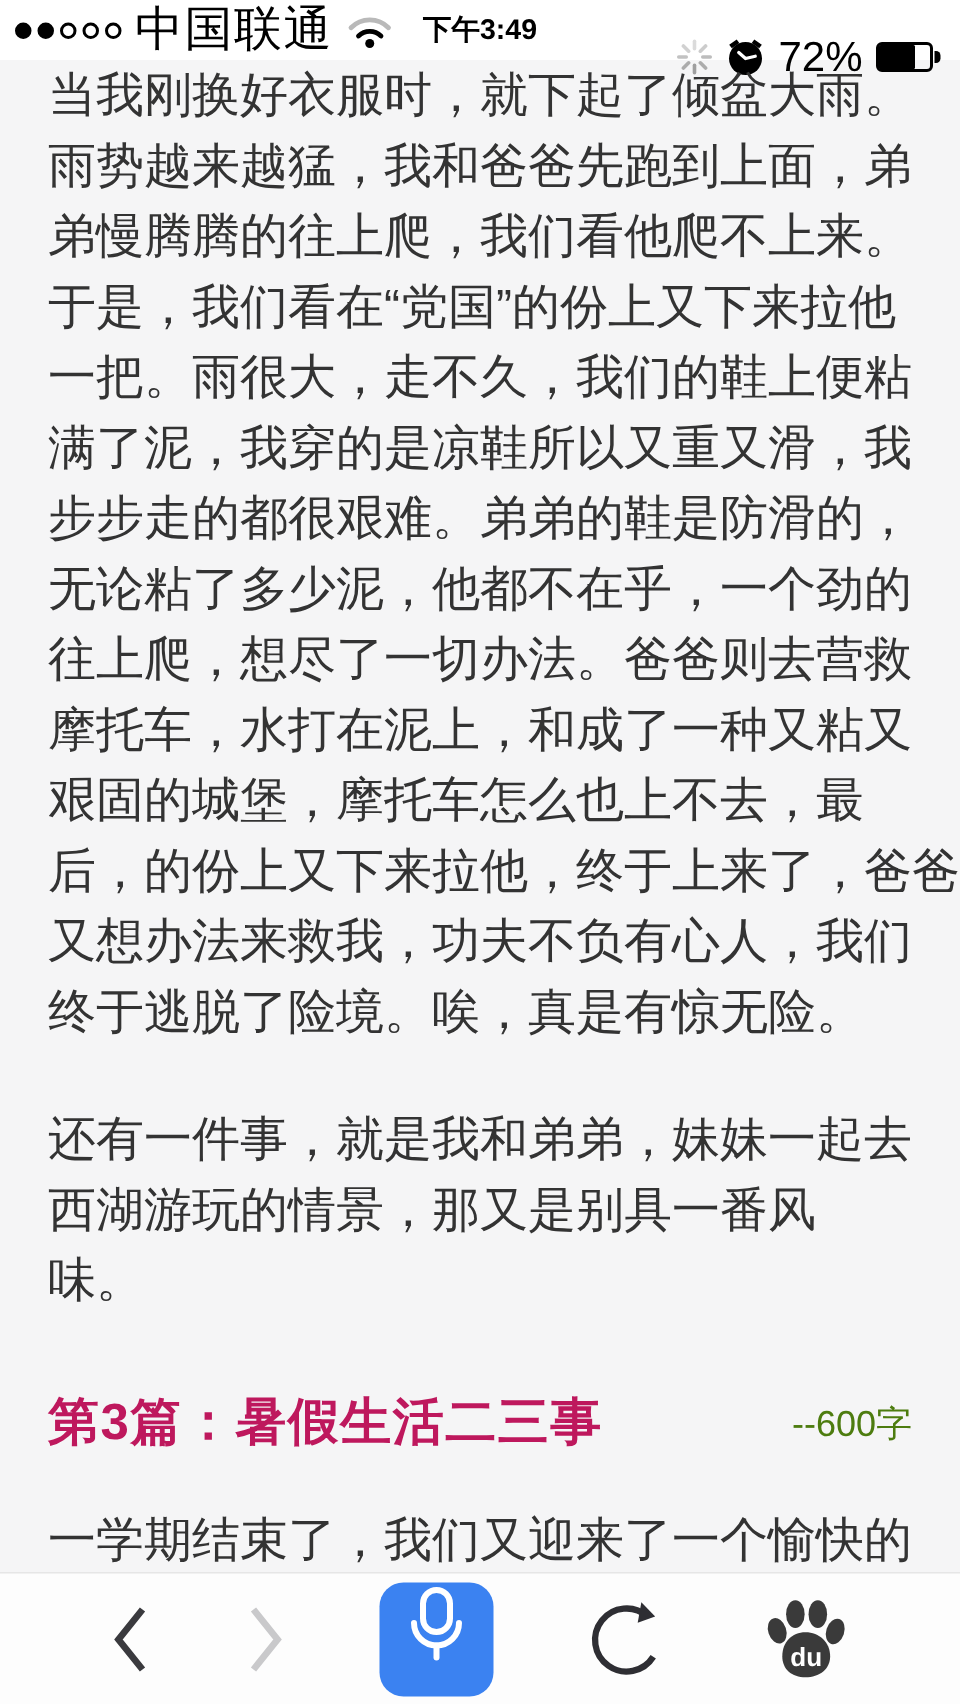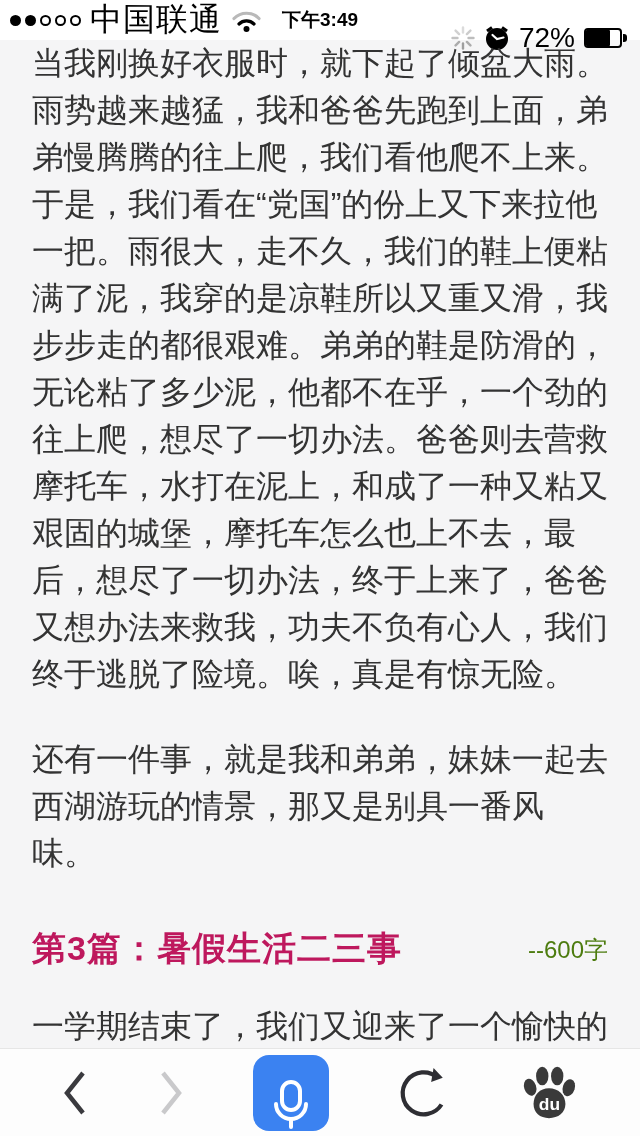--- a/index.html
+++ b/index.html
@@ -93,22 +93,22 @@
   .toolbar {
     position: absolute; left: 0; right: 0; bottom: 0;
     height: 88px;
     background: #fdfdfd;
     border-top: 1px solid #e6e6e6;
     box-sizing: border-box;
     display: flex; align-items: center; justify-content: space-between;
     padding: 0 58px;
   }
   .tb-btn {
-    background: none; border: none; padding: 0; margin: 4px;
-    display: flex; align-items: flex-end; justify-content: center;
+    background: none; border: none; padding: 0; margin: 16px;
+    display: flex; align-items: flex-start; justify-content: center;
     cursor: pointer;
   }
   .mic-btn {
     width: 76px; height: 76px;
     border-radius: 16px;
     background: #3b82f1;
   }
 </style>
 </head>
 <body>
@@ -174,21 +174,21 @@
         <div class="line">雨势越来越猛，我和爸爸先跑到上面，弟</div>
         <div class="line">弟慢腾腾的往上爬，我们看他爬不上来。</div>
         <div class="line">于是，我们看在“党国”的份上又下来拉他</div>
         <div class="line">一把。雨很大，走不久，我们的鞋上便粘</div>
         <div class="line">满了泥，我穿的是凉鞋所以又重又滑，我</div>
         <div class="line">步步走的都很艰难。弟弟的鞋是防滑的，</div>
         <div class="line">无论粘了多少泥，他都不在乎，一个劲的</div>
         <div class="line">往上爬，想尽了一切办法。爸爸则去营救</div>
         <div class="line">摩托车，水打在泥上，和成了一种又粘又</div>
         <div class="line">艰固的城堡，摩托车怎么也上不去，最</div>
-        <div class="line">后，想尽了一切办法，终于上来了，爸爸</div>
+        <div class="line">后，的份上又下来拉他，终于上来了，爸爸</div>
         <div class="line">又想办法来救我，功夫不负有心人，我们</div>
         <div class="line">终于逃脱了险境。唉，真是有惊无险。</div>
       </div>
       <div class="para">
         <div class="line">还有一件事，就是我和弟弟，妹妹一起去</div>
         <div class="line">西湖游玩的情景，那又是别具一番风</div>
         <div class="line">味。</div>
       </div>
       <div class="heading">
         <span class="heading-title">第3篇：暑假生活二三事</span>

